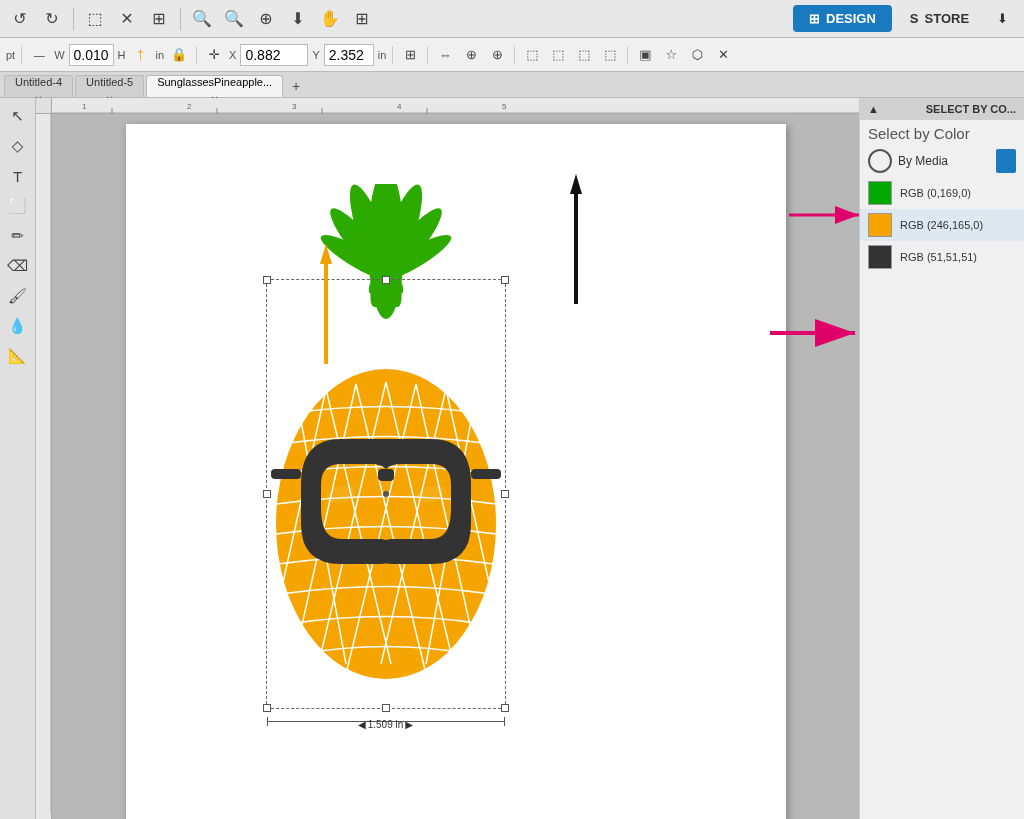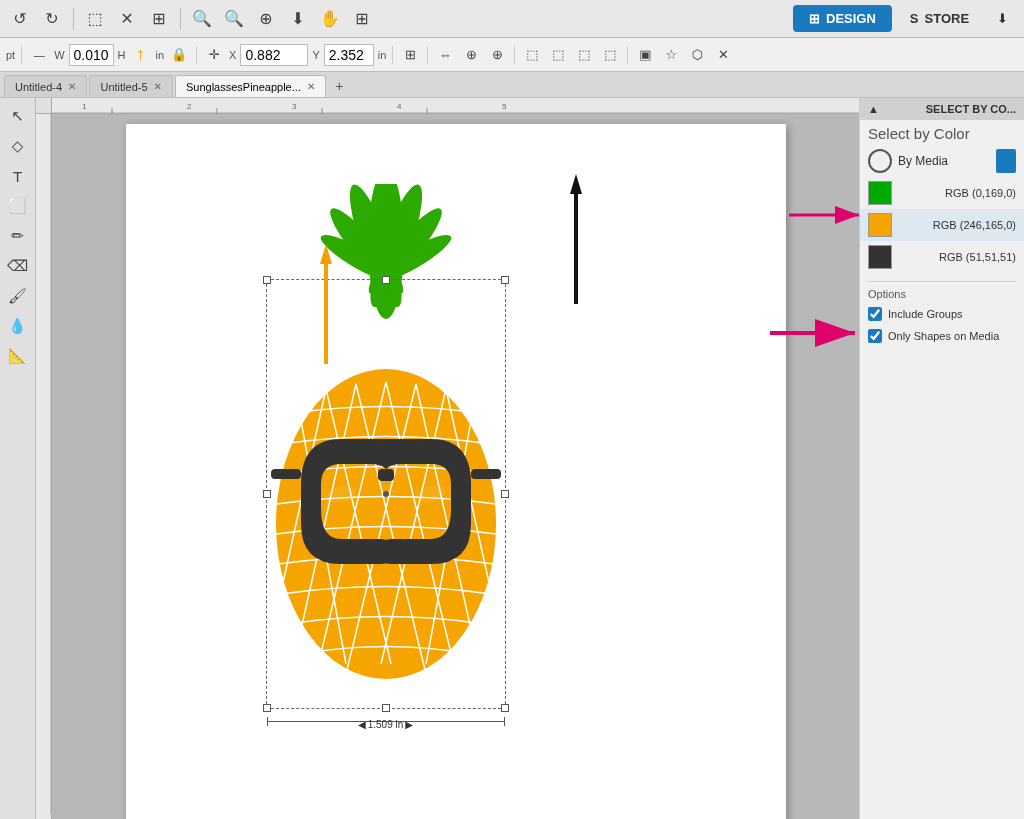--- a/index.html
+++ b/index.html
@@ -98,20 +98,21 @@
       padding: 0 10px;
       background: #d0d0d0;
       border: 1px solid #bbb;
       border-bottom: none;
       border-radius: 3px 3px 0 0;
       display: flex; align-items: center; gap: 6px;
       cursor: pointer;
       font-size: 11px;
       color: #333;
       margin-right: 2px;
+      flex-direction: column;
     }
     .tab.active {
       background: #f5f5f5;
       color: #000;
       margin-top: 8px;
     }
     .tab-close { font-size: 10px; color: #666; cursor: pointer; }
     .tab-add {
       width: 22px; height: 22px;
       display: flex; align-items: center; justify-content: center;
@@ -277,21 +278,20 @@
       background: #1a7abf;
       margin-left: auto;
       border-radius: 2px;
     }
 
     .color-row {
       display: flex; align-items: center;
       padding: 4px 8px;
       gap: 8px;
       cursor: pointer;
-      justify-content: space-between;
     }
     .color-row.selected { background: #dde8f0; }
     .color-swatch {
       width: 24px; height: 24px;
       border: 1px solid #999;
       flex-shrink: 0;
     }
     .color-label { font-size: 11px; color: #333; }
 
     .options-section {
@@ -561,31 +561,20 @@
           <defs>
             <marker id="arrowhead-pink" markerWidth="8" markerHeight="6" refX="8" refY="3" orient="auto">
               <polygon points="0 0, 8 3, 0 6" fill="#e0006a"></polygon>
             </marker>
           </defs>
           <line x1="0" y1="10" x2="70" y2="10" stroke="#e0006a" stroke-width="3" marker-end="url(#arrowhead-pink)"></line>
         </svg>
       </div>
     </div>
 
-    <div class="options-section">
-      <div class="options-title">Options</div>
-      <div class="checkbox-row">
-        <input type="checkbox" class="cb" checked="" style="">
-        <span class="cb-label">Include Groups</span>
-      </div>
-      <div class="checkbox-row">
-        <input type="checkbox" class="cb" checked="" style="">
-        <span class="cb-label">Only Shapes on Media</span>
-      </div>
-    </div>
   </div>
 
 </div>
 
 <svg style="position:fixed; top:0; left:0; width:1024px; height:819px; pointer-events:none; z-index:999;">
   <defs>
     <marker id="pink-arrow-marker" markerWidth="10" markerHeight="7" refX="10" refY="3.5" orient="auto">
       <polygon points="0 0, 10 3.5, 0 7" fill="#e0006a"></polygon>
     </marker>
   </defs>

